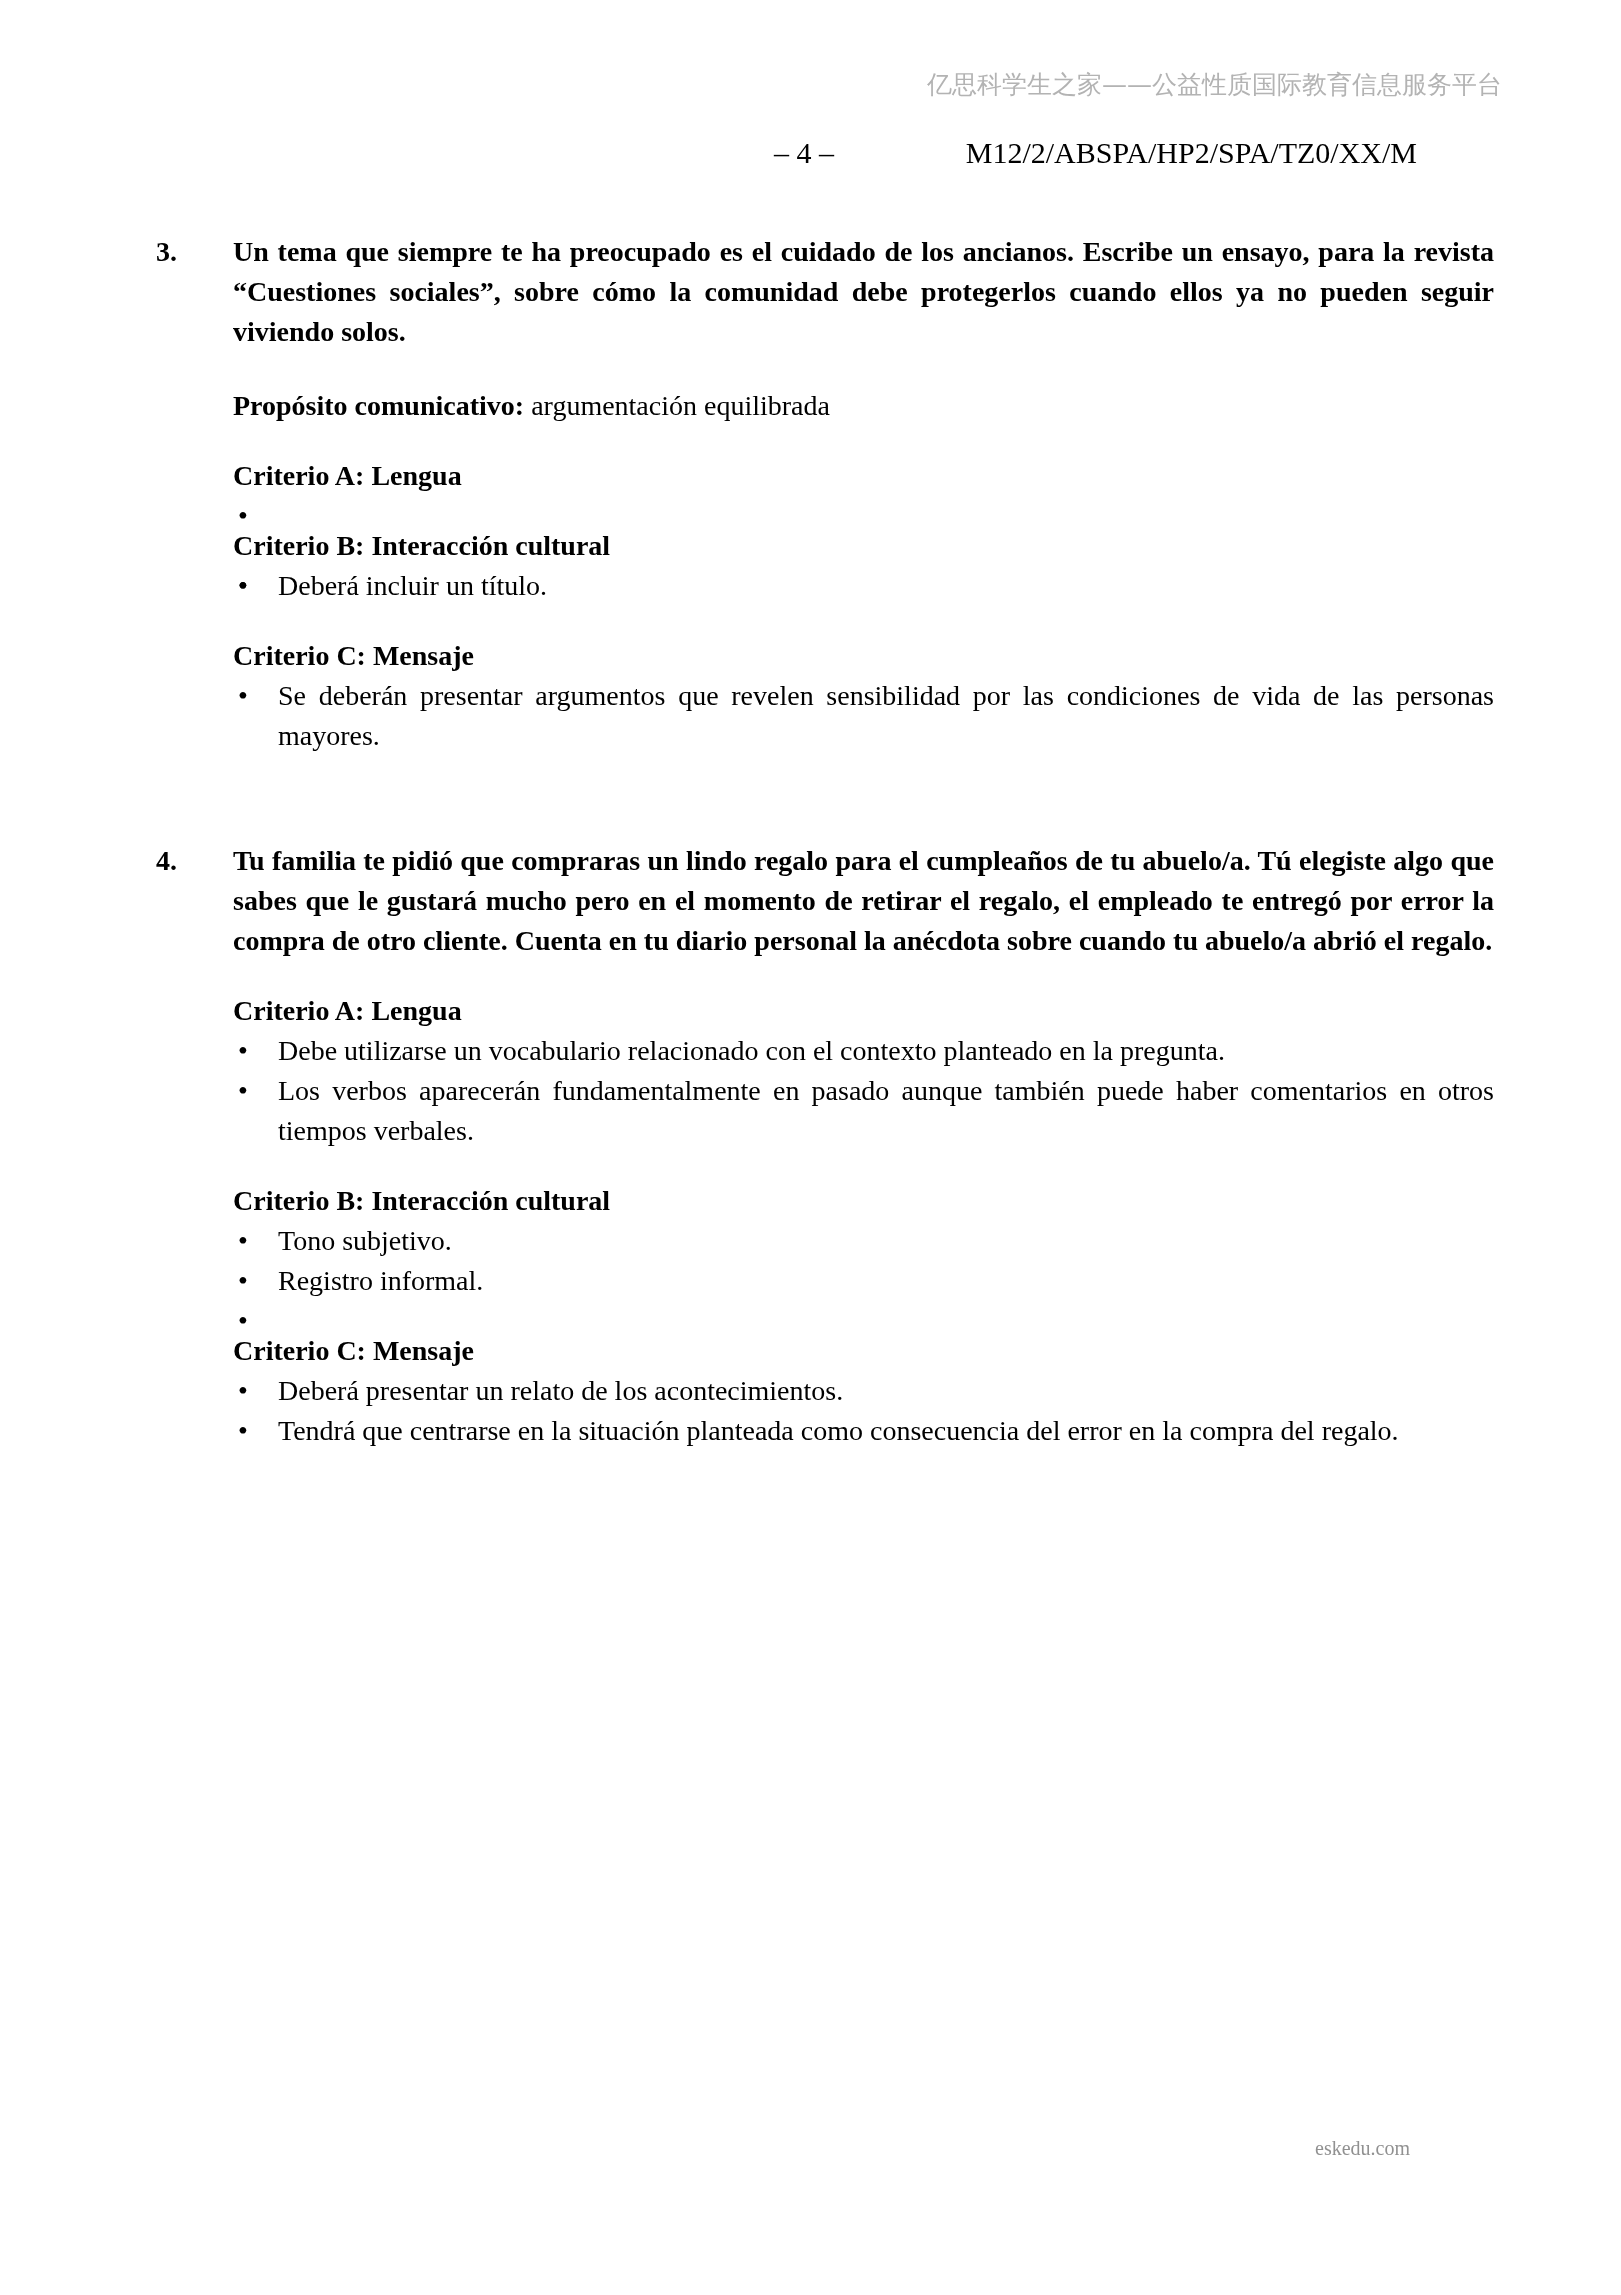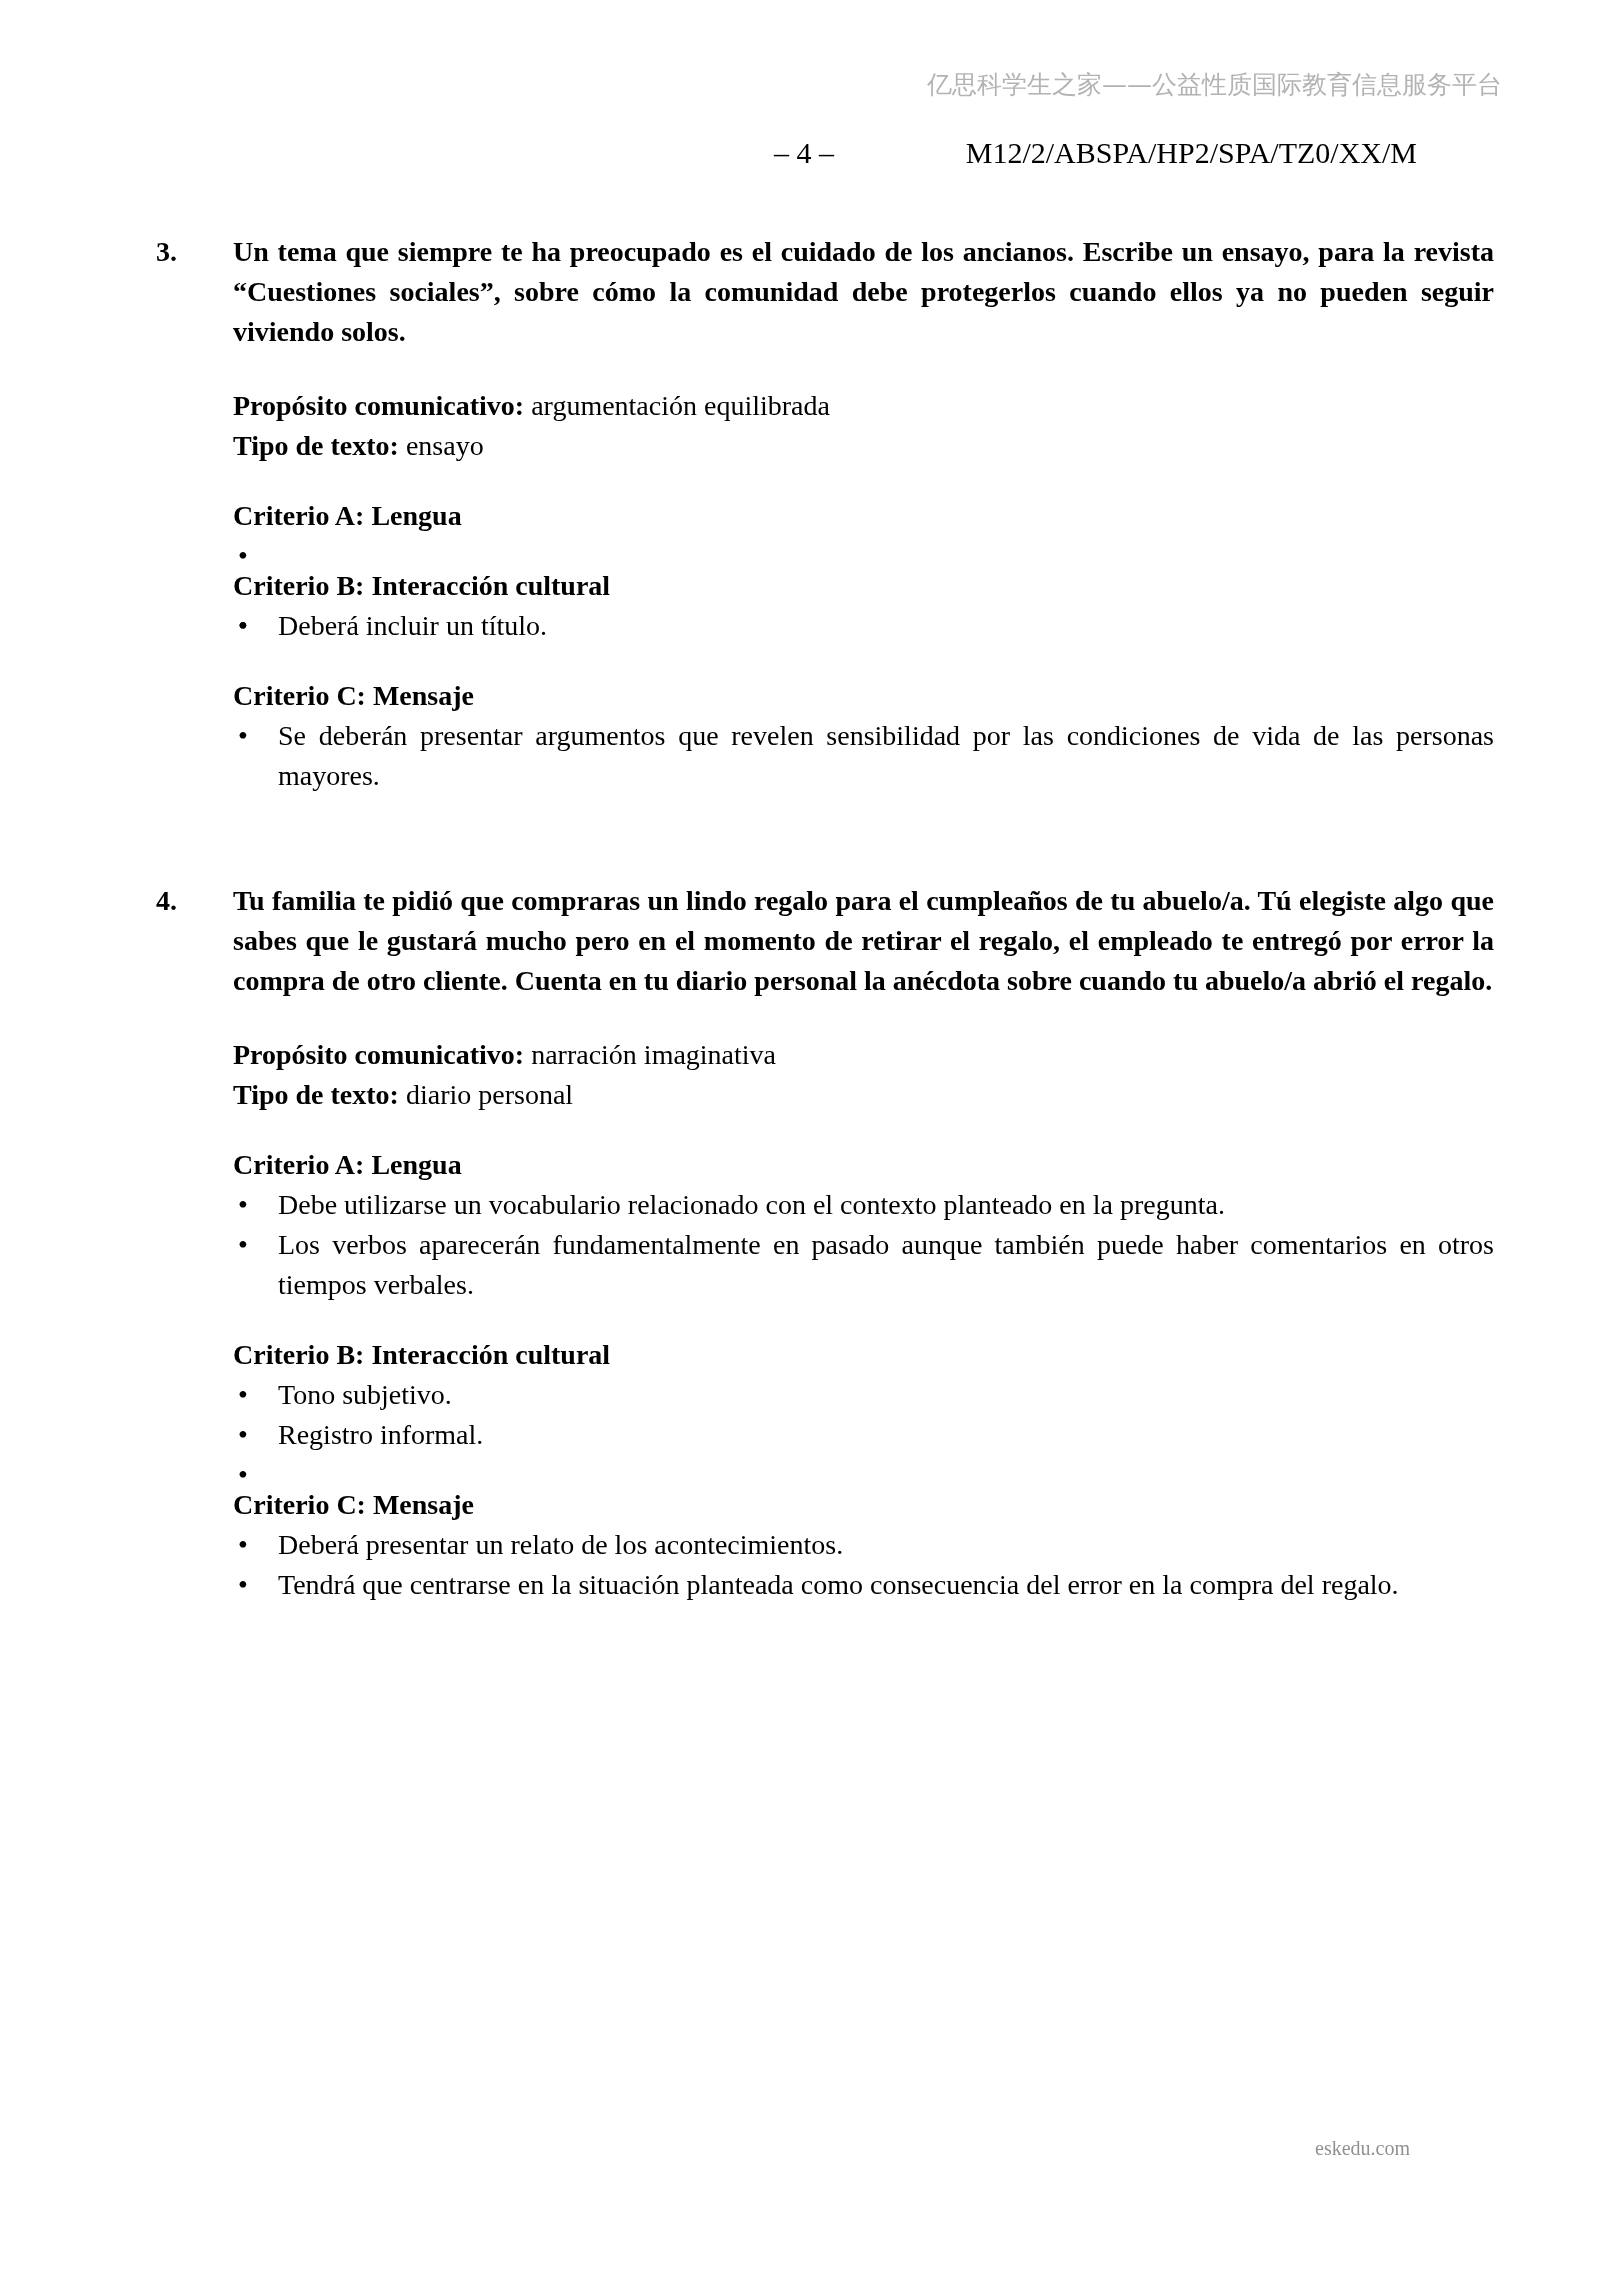--- a/index.html
+++ b/index.html
@@ -105,21 +105,20 @@
   <div class="content">
 
     <section class="question">
       <div class="q-head">
         <span class="q-num">3.</span>
         <p class="q-prompt">Un tema que siempre te ha preocupado es el cuidado de los ancianos.  Escribe un ensayo, para la revista “Cuestiones sociales”, sobre cómo la comunidad debe protegerlos cuando ellos ya no pueden seguir viviendo solos.</p>
       </div>
       <div class="q-body">
         <div class="meta-block">
           <p class="meta-line"><span class="lbl">Propósito comunicativo:</span> <span>argumentación equilibrada</span></p>
-          <p class="meta-line"><span class="lbl">Tipo de texto:</span> <span>ensayo</span></p>
         </div>
 
         <div class="criterion">
           <h3 class="criterion-title">Criterio A: Lengua</h3>
           <ul>
             <li><span class="bullet-marker">•</span></li>
           </ul>
         </div>
 
         <div class="criterion">
@@ -138,24 +137,20 @@
         </div>
       </div>
     </section>
 
     <section class="question">
       <div class="q-head">
         <span class="q-num">4.</span>
         <p class="q-prompt">Tu familia te pidió que compraras un lindo regalo para el cumpleaños de tu abuelo/a.  Tú elegiste algo que sabes que le gustará mucho pero en el momento de retirar el regalo, el empleado te entregó por error la compra de otro cliente.  Cuenta en tu diario personal la anécdota sobre cuando tu abuelo/a abrió el regalo.</p>
       </div>
       <div class="q-body">
-        <div class="meta-block">
-          <p class="meta-line"><span class="lbl">Propósito comunicativo:</span> <span>narración imaginativa</span></p>
-          <p class="meta-line"><span class="lbl">Tipo de texto:</span> <span>diario personal</span></p>
-        </div>
 
         <div class="criterion">
           <h3 class="criterion-title">Criterio A: Lengua</h3>
           <ul>
             <li><span class="bullet-marker">•</span><span>Debe utilizarse un vocabulario relacionado con el contexto planteado en la pregunta.</span></li>
             <li><span class="bullet-marker">•</span><span>Los verbos aparecerán fundamentalmente en pasado aunque también puede haber comentarios en otros tiempos verbales.</span></li>
           </ul>
         </div>
 
         <div class="criterion">

